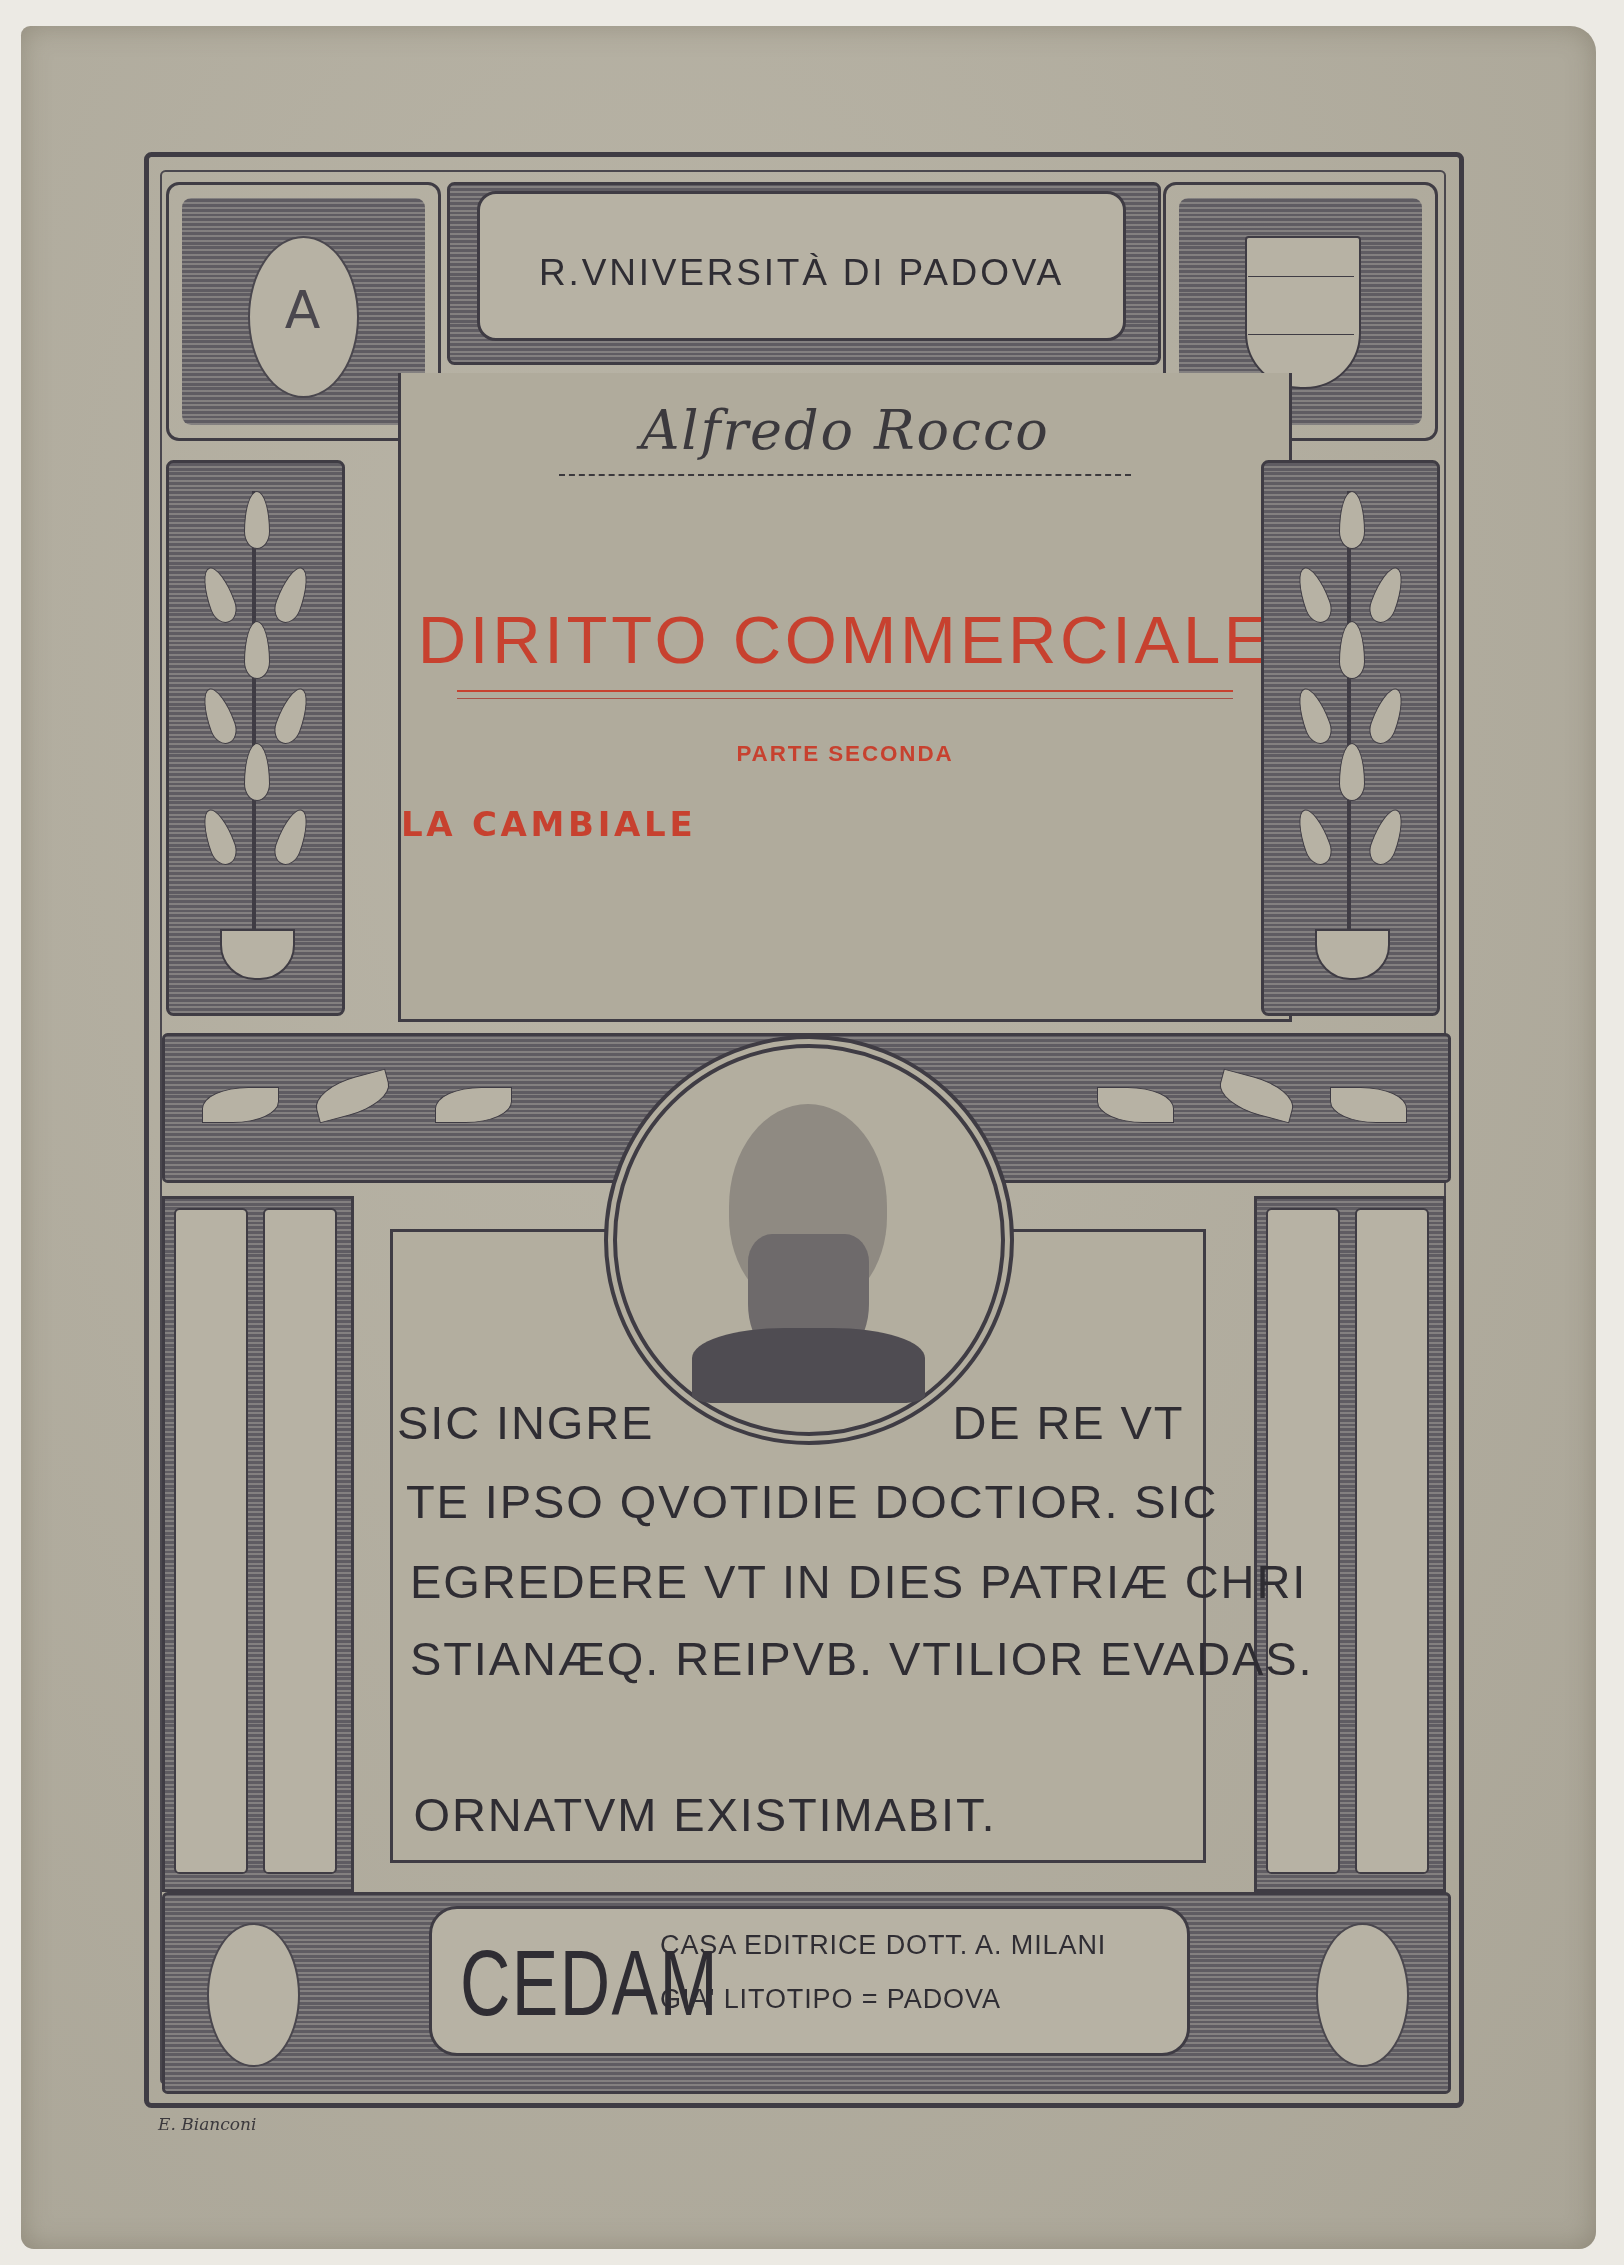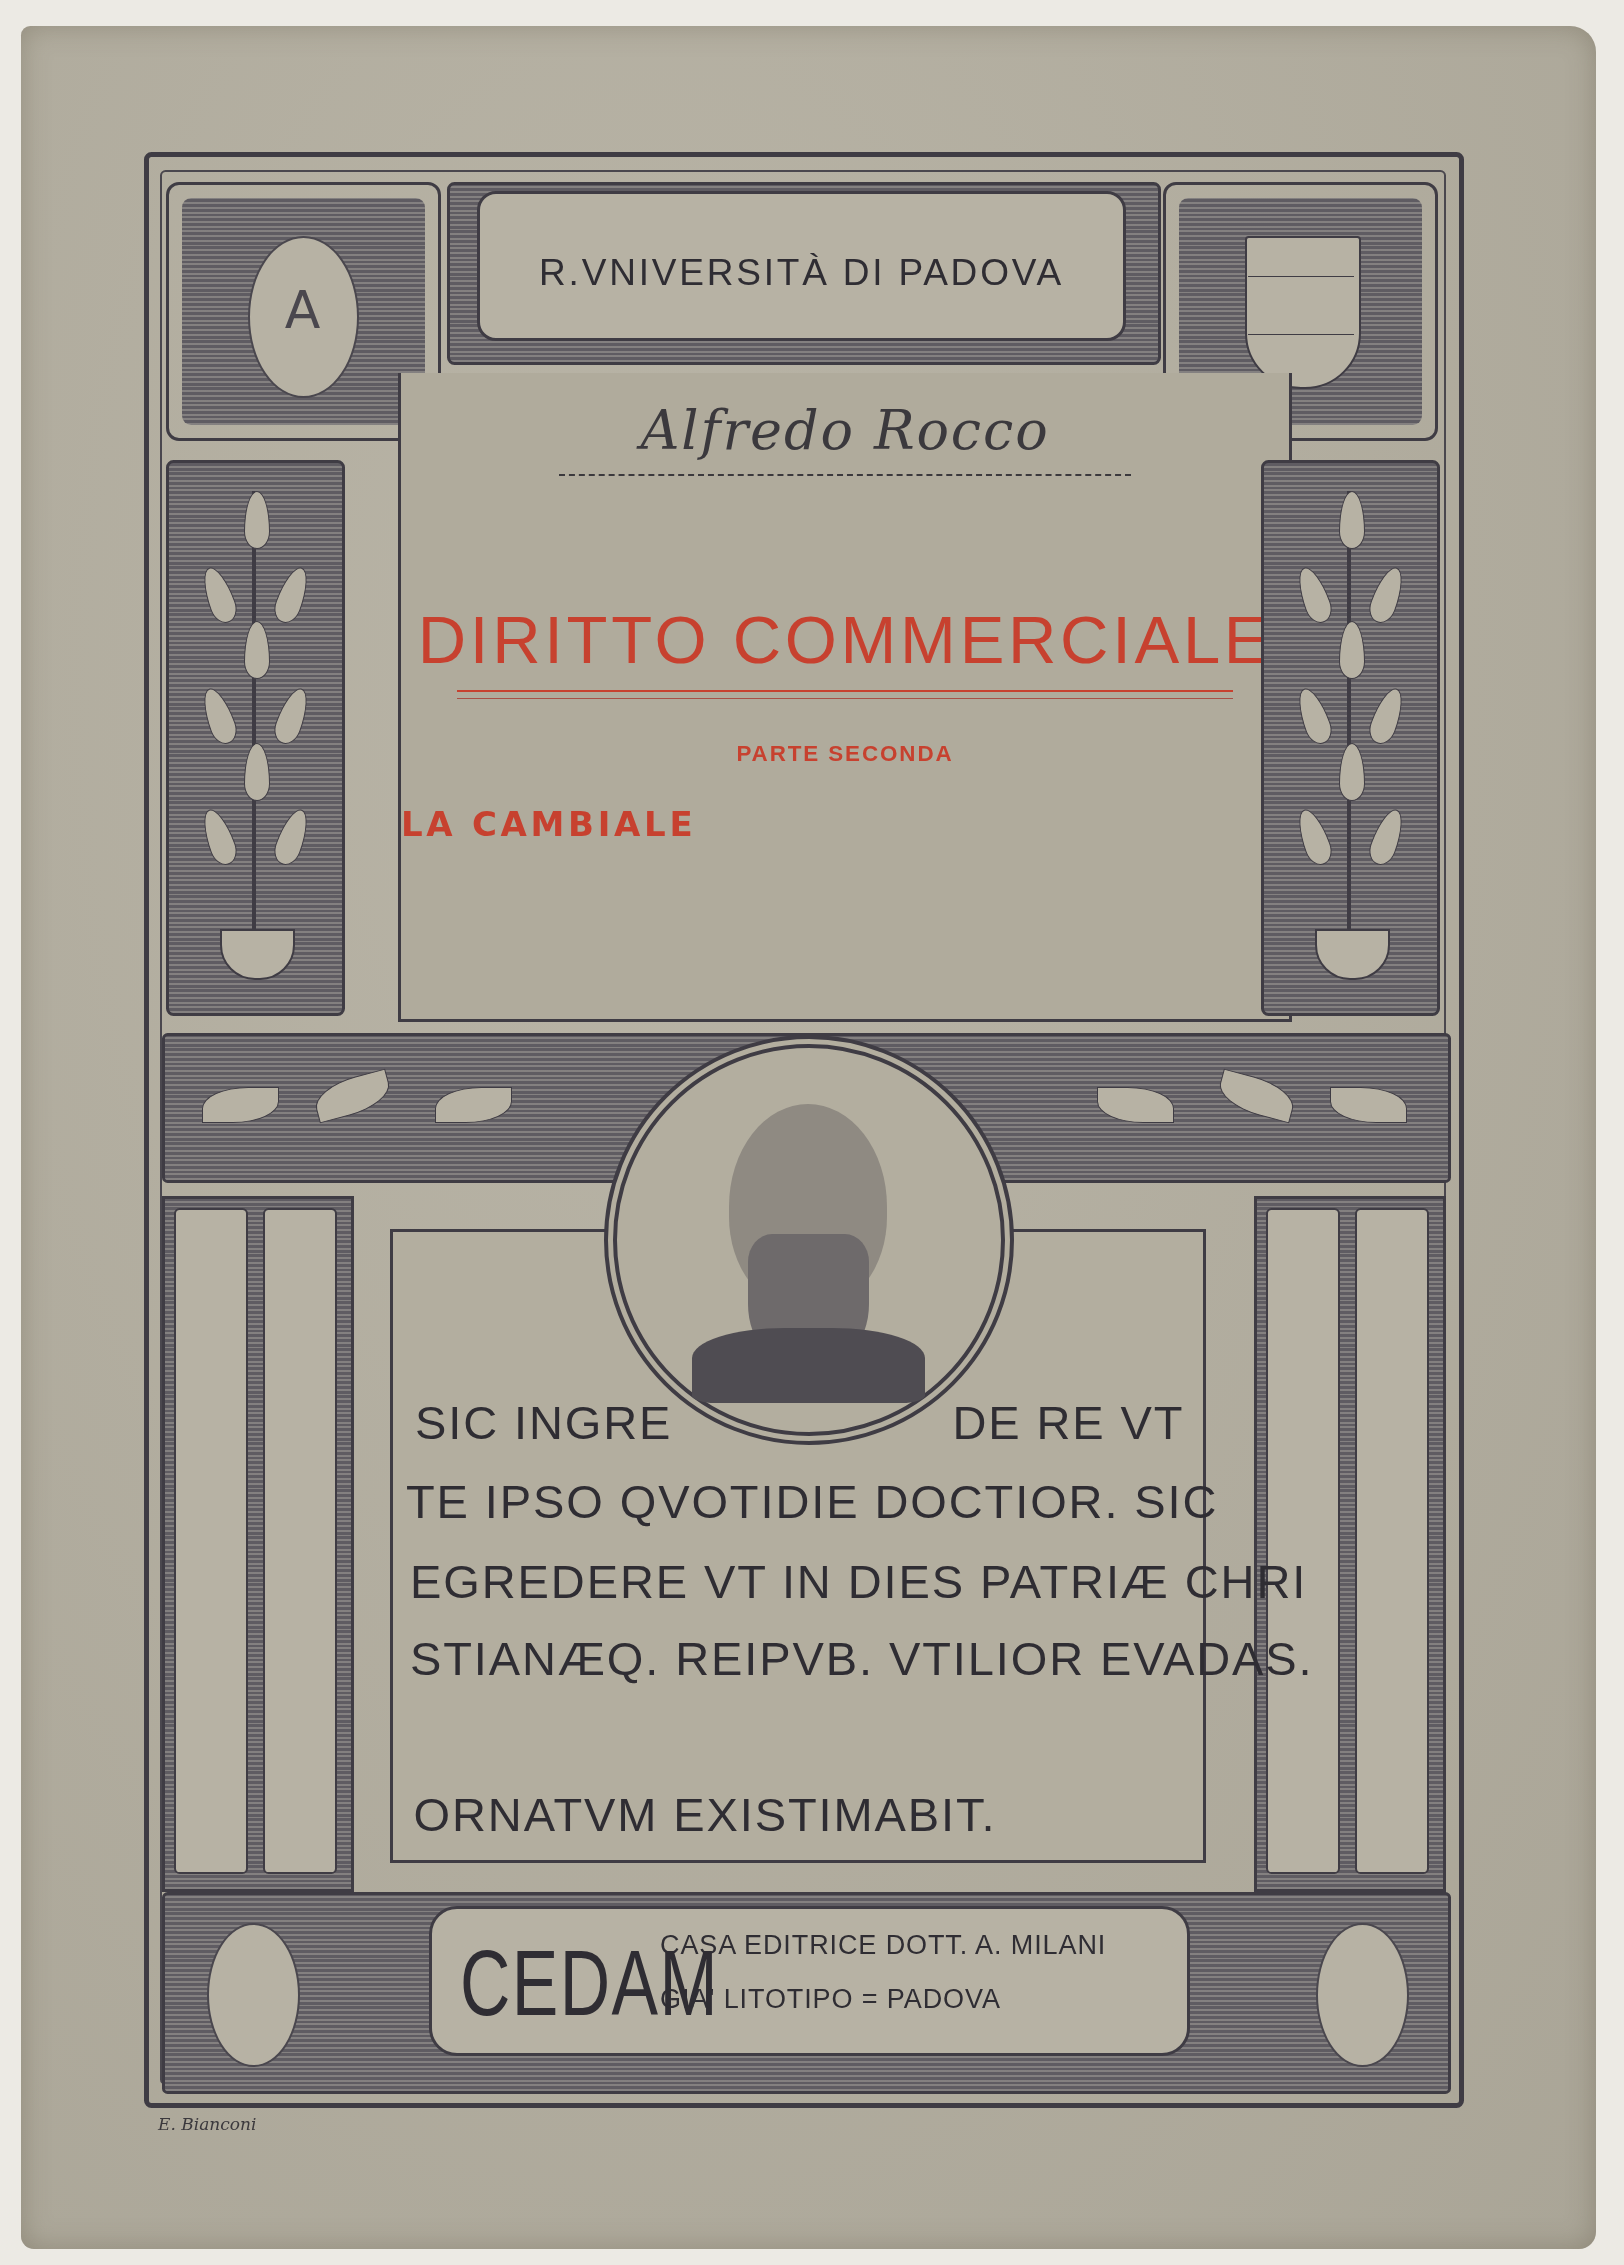--- a/index.html
+++ b/index.html
@@ -116,21 +116,21 @@
   <div class="abs pillar" style="left:9.3px;top:9.3px;width:70px;height:662px;border-radius:5.6px;"></div>
   <div class="abs pillar" style="left:98px;top:9.3px;width:70px;height:662px;border-radius:5.6px;"></div>
 </div>
 
 <div class="abs hatch" style="left:1254px;top:1196px;width:186px;height:690px;border:3.7px solid #3f3c44;">
   <div class="abs pillar" style="left:9.3px;top:9.3px;width:70px;height:662px;border-radius:5.6px;"></div>
   <div class="abs pillar" style="left:98px;top:9.3px;width:70px;height:662px;border-radius:5.6px;"></div>
 </div>
 
 <div class="abs inscription">
-  <div class="insc-line" style="top:163px;left:22px;right:auto;">SIC INGRE</div>
+  <div class="insc-line" style="top:163px;left:4px;right:auto;">SIC INGRE</div>
   <div class="insc-line" style="top:163px;left:auto;right:18.6px;">DE RE VT</div>
   <div class="insc-line" style="top:242px;left:13px;">TE IPSO QVOTIDIE DOCTIOR. SIC</div>
   <div class="insc-line" style="top:322px;left:17px;">EGREDERE VT IN DIES PATRIÆ CHRI</div>
   <div class="insc-line" style="top:399px;left:17px;">STIANÆQ. REIPVB. VTILIOR EVADAS.</div>
   <div class="insc-line" style="top:555px;left:20.5px;">ORNATVM EXISTIMABIT.</div>
 </div>
 
 <div class="abs portrait">
   <div class="abs" style="left:112px;top:56px;width:158px;height:205px;background:#8f8a82;border-radius:50% 50% 45% 45%;"></div>
   <div class="abs" style="left:131px;top:186px;width:121px;height:140px;background:#6e6a6b;border-radius:20% 20% 50% 50%;"></div>

